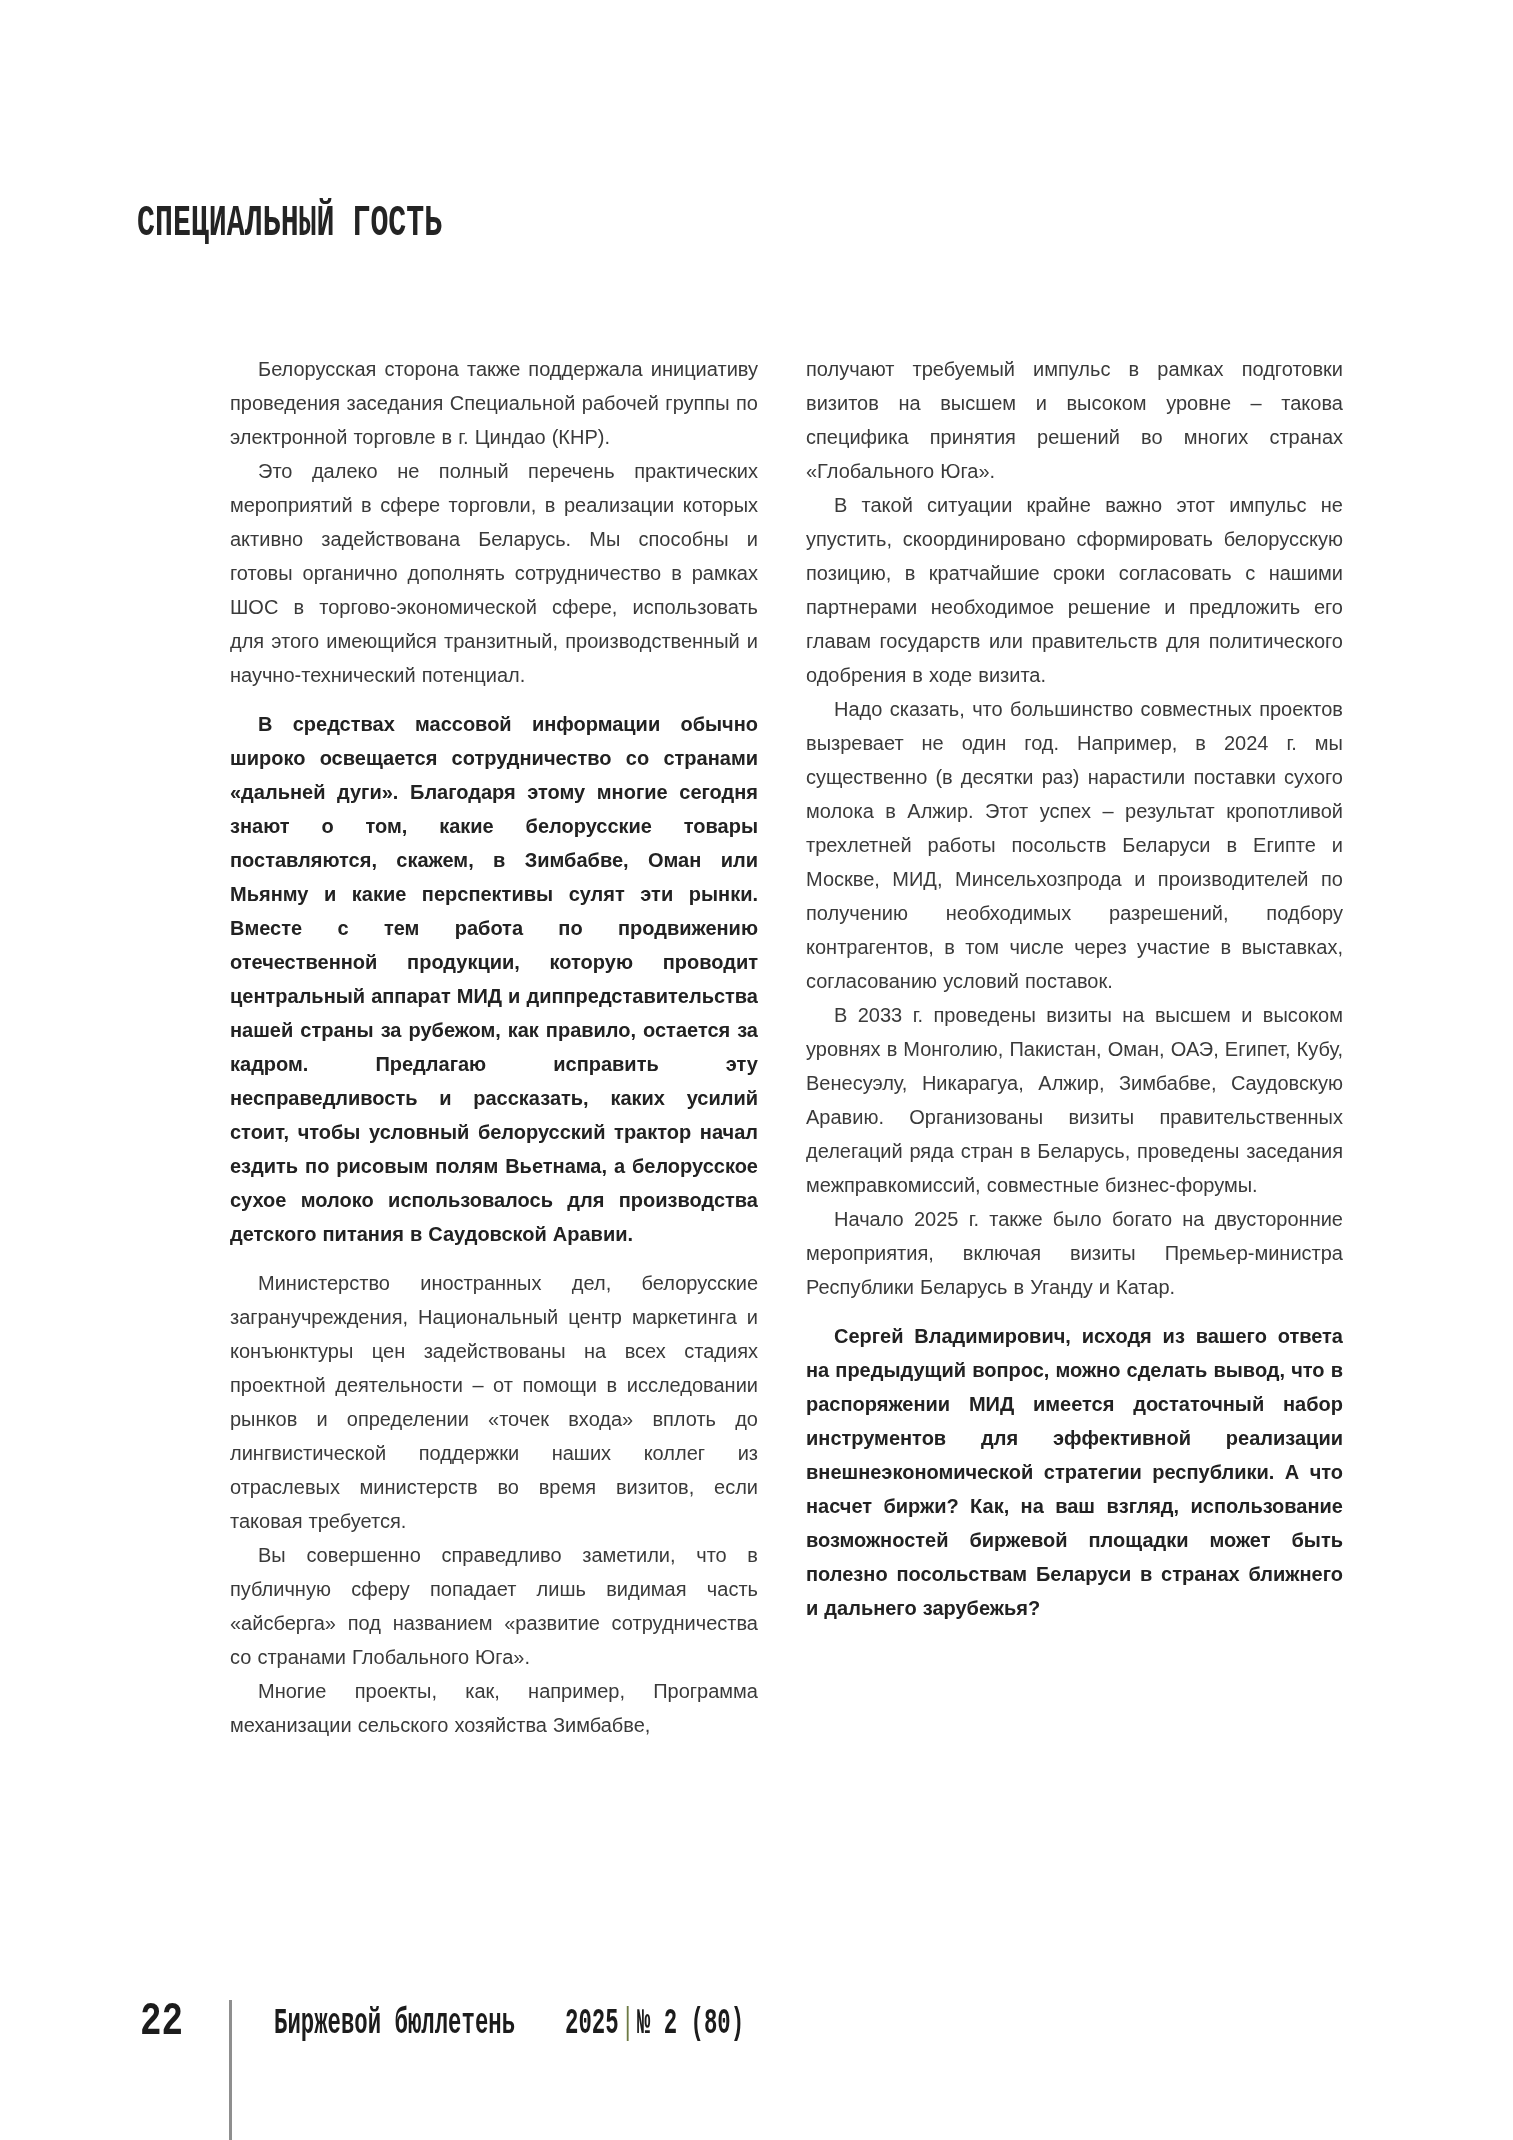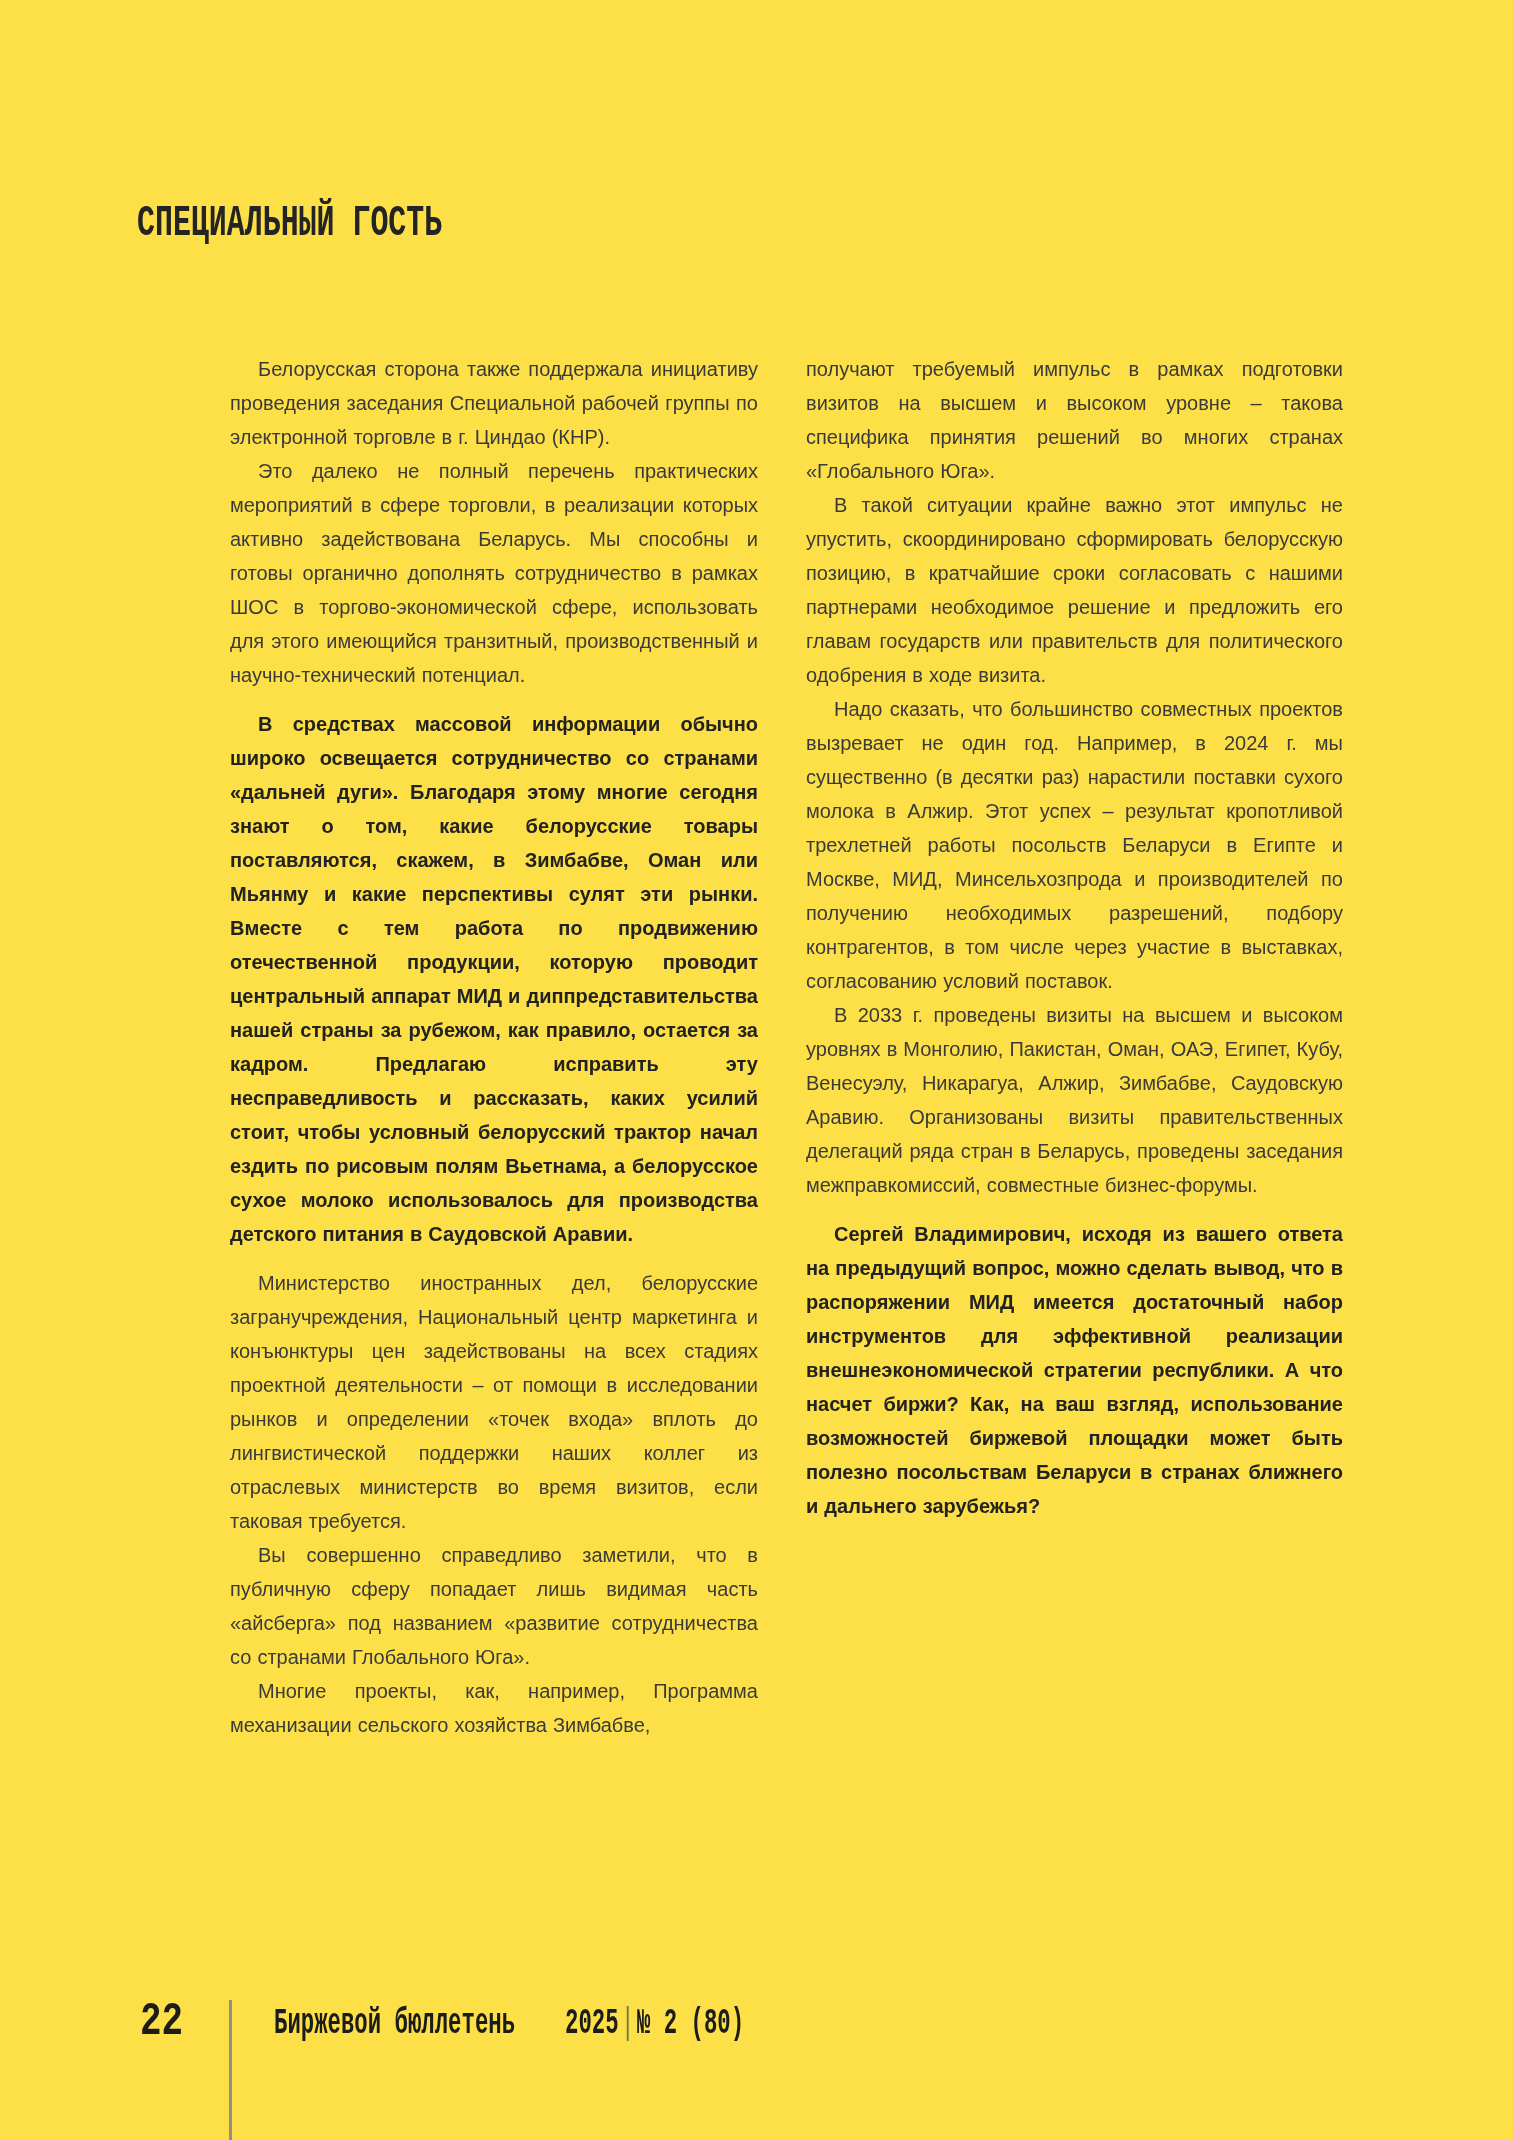--- a/index.html
+++ b/index.html
@@ -1,19 +1,19 @@
 <!DOCTYPE html>
 <html lang="ru"><head>
 <meta charset="utf-8">
 <style>
   html,body { margin:0; padding:0; background:#e8e8e8; }
   .page {
     position:relative;
     width:1513px; height:2140px;
-    background:#fde047;
+    background:#ffffff;
     margin:0 auto;
     font-family:"Liberation Sans", sans-serif;
     overflow:hidden;
   }
   
   .section-header {
     position:absolute; left:137px; top:198px;
     font-family:"Liberation Mono","DejaVu Sans Mono",monospace;
     font-weight:700; font-size:44px; color:#242424;
     white-space:nowrap;
@@ -78,20 +78,21 @@
       <p class="regular">Министерство иностранных дел, белорусские загранучреждения, Национальный центр маркетинга и конъюнктуры цен задействованы на всех стадиях проектной деятельности – от помощи в исследовании рынков и определении «точек входа» вплоть до лингвистической поддержки наших коллег из отраслевых министерств во время визитов, если таковая требуется.</p>
       <p class="regular">Вы совершенно справедливо заметили, что в публичную сферу попадает лишь видимая часть «айсберга» под названием «развитие сотрудничества со странами Глобального Юга».</p>
       <p class="regular">Многие проекты, как, например, Программа механизации сельского хозяйства Зимбабве,</p>
     </div>
 
   <div class="col col-right" id="right-col">
       <p class="regular no-indent">получают требуемый импульс в рамках подготовки визитов на высшем и высоком уровне – такова специфика принятия решений во многих странах «Глобального Юга».</p>
       <p class="regular">В такой ситуации крайне важно этот импульс не упустить, скоординировано сформировать белорусскую позицию, в кратчайшие сроки согласовать с нашими партнерами необходимое решение и предложить его главам государств или правительств для политического одобрения в ходе визита.</p>
       <p class="regular">Надо сказать, что большинство совместных проектов вызревает не один год. Например, в 2024 г. мы существенно (в десятки раз) нарастили поставки сухого молока в Алжир. Этот успех – результат кропотливой трехлетней работы посольств Беларуси в Египте и Москве, МИД, Минсельхозпрода и производителей по получению необходимых разрешений, подбору контрагентов, в том числе через участие в выставках, согласованию условий поставок.</p>
       <p class="regular">В 2033 г. проведены визиты на высшем и высоком уровнях в Монголию, Пакистан, Оман, ОАЭ, Египет, Кубу, Венесуэлу, Никарагуа, Алжир, Зимбабве, Саудовскую Аравию. Организованы визиты правительственных делегаций ряда стран в Беларусь, проведены заседания межправкомиссий, совместные бизнес-форумы.</p>
+      <p class="regular">Начало 2025 г. также было богато на двусторонние мероприятия, включая визиты Премьер-министра Республики Беларусь в Уганду и Катар.</p>
       <p class="bold">Сергей Владимирович, исходя из вашего ответа на предыдущий вопрос, можно сделать вывод, что в распоряжении МИД имеется достаточный набор инструментов для эффективной реализации внешнеэкономической стратегии республики. А что насчет биржи? Как, на ваш взгляд, использование возможностей биржевой площадки может быть полезно посольствам Беларуси в странах ближнего и дальнего зарубежья?</p>
     </div>
 
   <div class="footer-pagenum">22</div>
 
   <div class="footer-vline"></div>
 
   <div class="footer-journal">Биржевой бюллетень</div>
 
   <div class="footer-meta">

